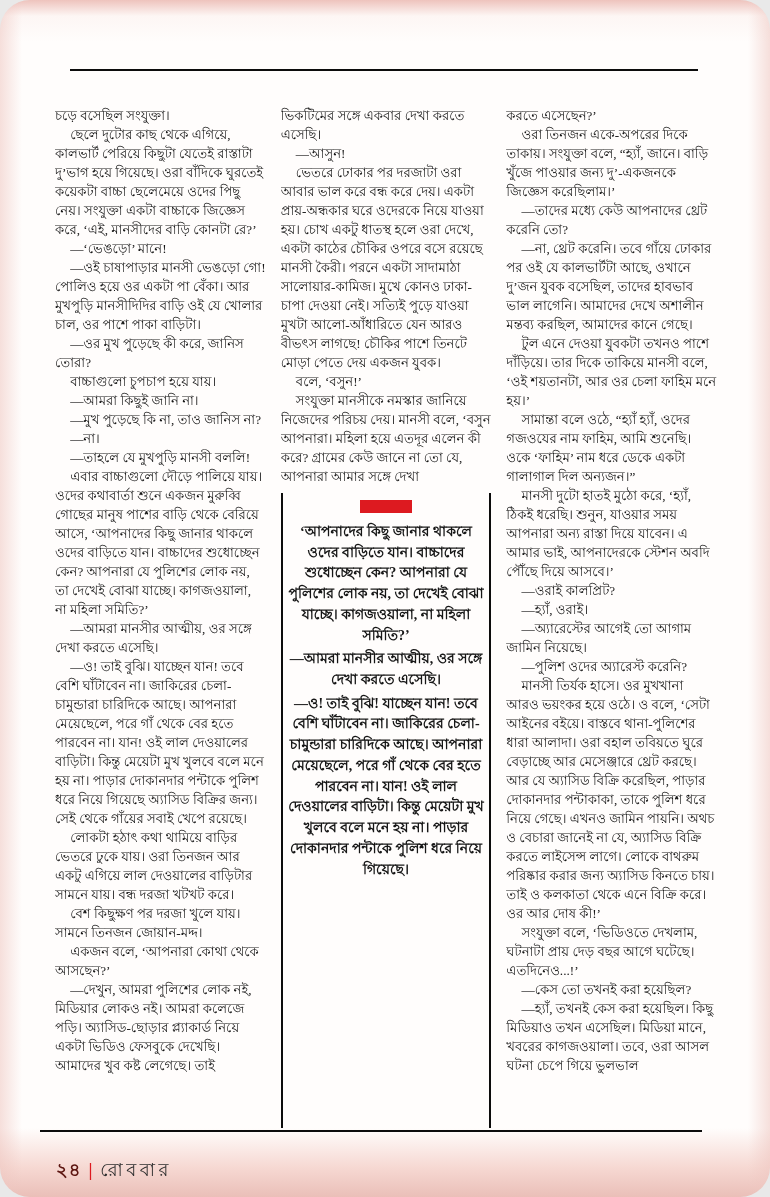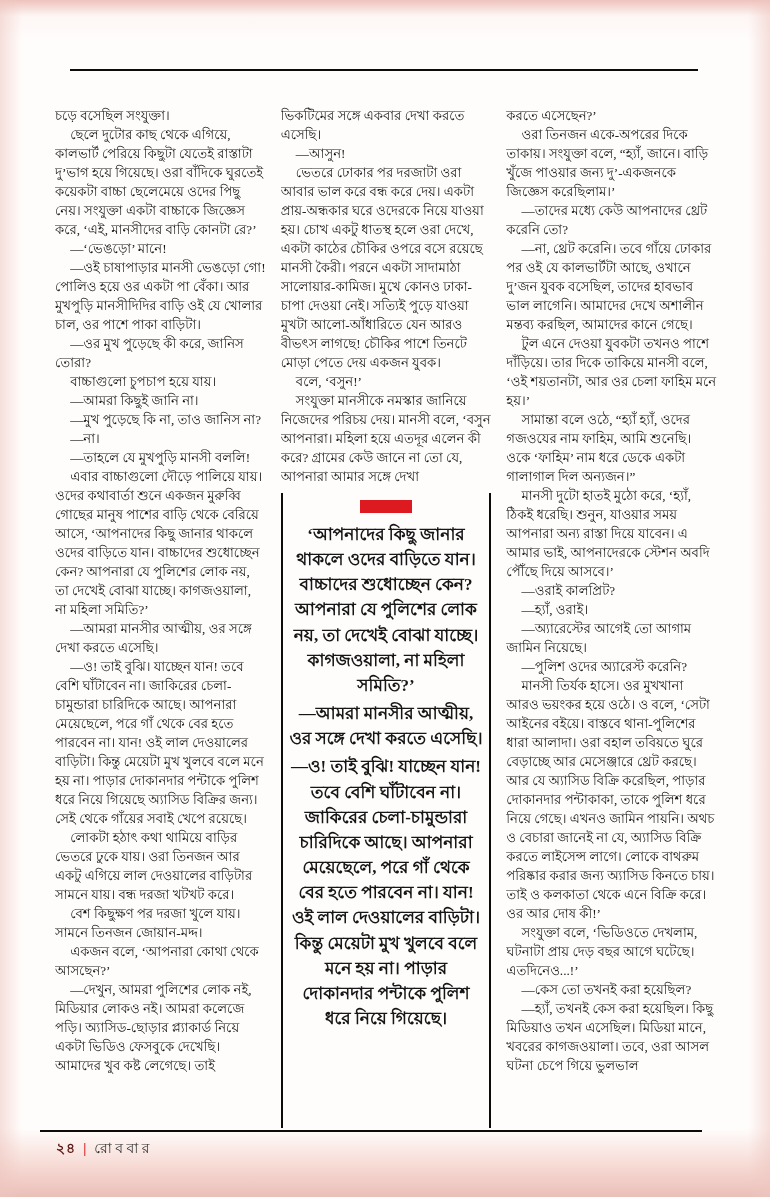--- a/index.html
+++ b/index.html
@@ -6,20 +6,21 @@
   .page{
     position:relative;
     width:770px;height:1197px;
     margin:0 auto;
     overflow:hidden;
     background:
       linear-gradient(90deg, rgba(238,198,192,.55) 0, rgba(255,255,255,0) 22px, rgba(255,255,255,0) 748px, rgba(238,198,192,.55) 770px),
       linear-gradient(180deg, #eec3bd 0, #fdf6f4 16px, #fffdfc 42px, #fffdfc 1128px, #f6d8d2 1168px, #eabfb8 1197px);
     font-family:"Liberation Serif","DejaVu Serif",serif;
     color:#161616;
+    border-radius:30px;
   }
   .rule{position:absolute;background:#0c0c0c;}
   .rule-top{left:70px;top:69px;width:628px;height:2px;}
   .rule-bottom{left:40px;top:1130px;width:662px;height:2px;}
 
   .cols{
     position:absolute;left:55px;top:106px;width:662px;height:1022px;
     display:flex;gap:15px;
   }
   .col{
@@ -34,33 +35,33 @@
     flex:1 1 auto;
     margin-top:7px;
     border-left:2px solid #0c0c0c;
     border-right:2px solid #0c0c0c;
     padding:4px 5px 8px;
     display:flex;flex-direction:column;
   }
   .red-bar{width:52px;height:13px;margin:3px auto 9px;}
   .quote-text p{
     font-weight:bold;
-    font-size:17px;line-height:1.48;
+    font-size:14px;line-height:1.48;
     text-align:center;text-indent:0;
     margin:0 0 3px;
   }
 
   .footer{
     position:absolute;left:56px;top:1137px;
-    font-size:14px;letter-spacing:1px;
+    font-size:18px;letter-spacing:1px;
     display:flex;align-items:baseline;gap:7px;
   }
   .footer .pgnum{font-weight:bold;color:#5c1510;}
   .footer .sep{font-weight:bold;}
-  .footer .pub{color:#2e2e2e;letter-spacing:3.5px;}
+  .footer .pub{color:#2e2e2e;letter-spacing:3.5px;margin-top:19px;}
 </style>
 </head>
 <body>
 
 <div class="page">
 
   <div class="rule rule-top"></div>
 
   <div class="cols">
 

